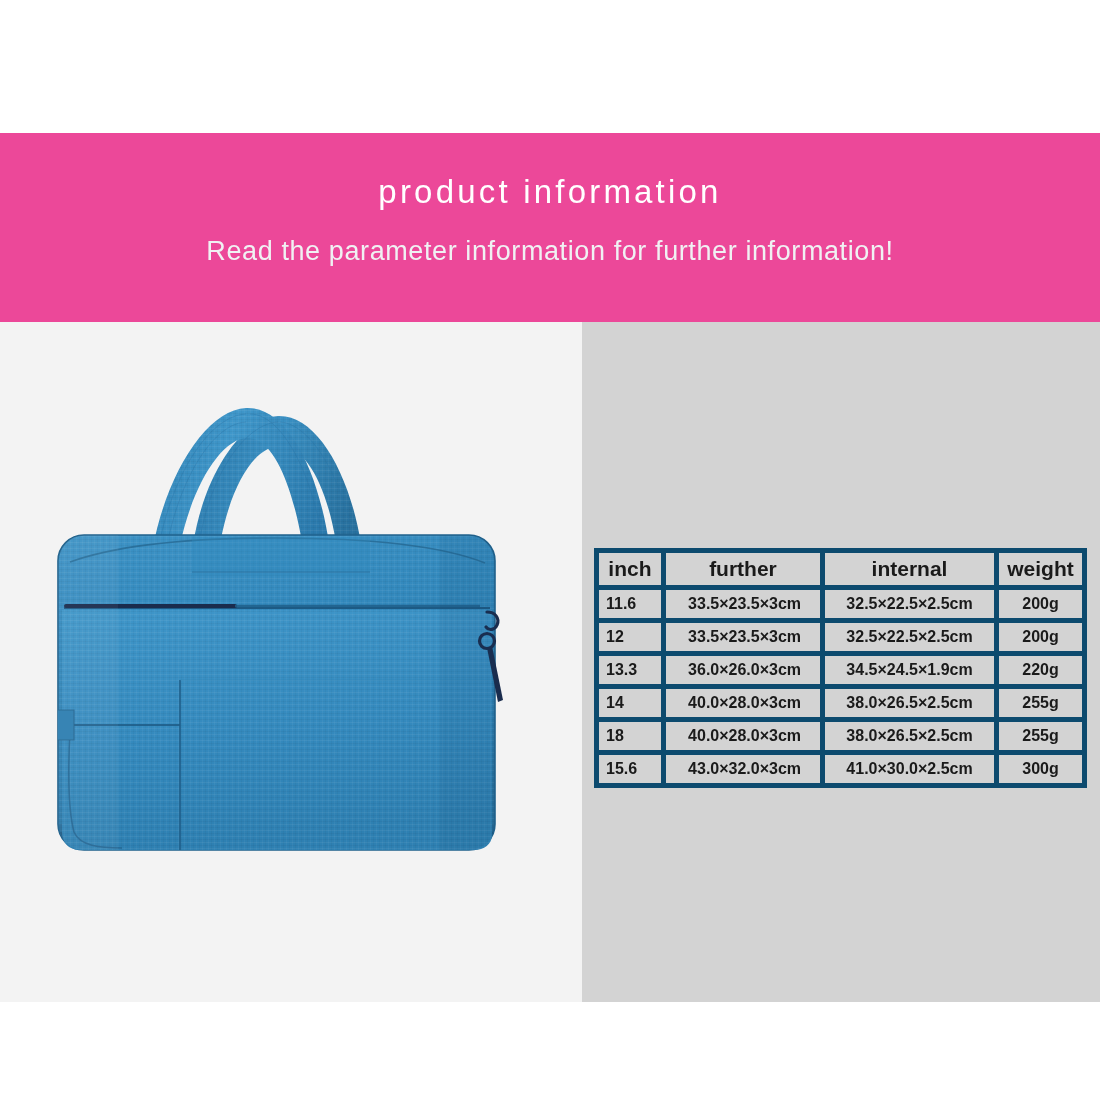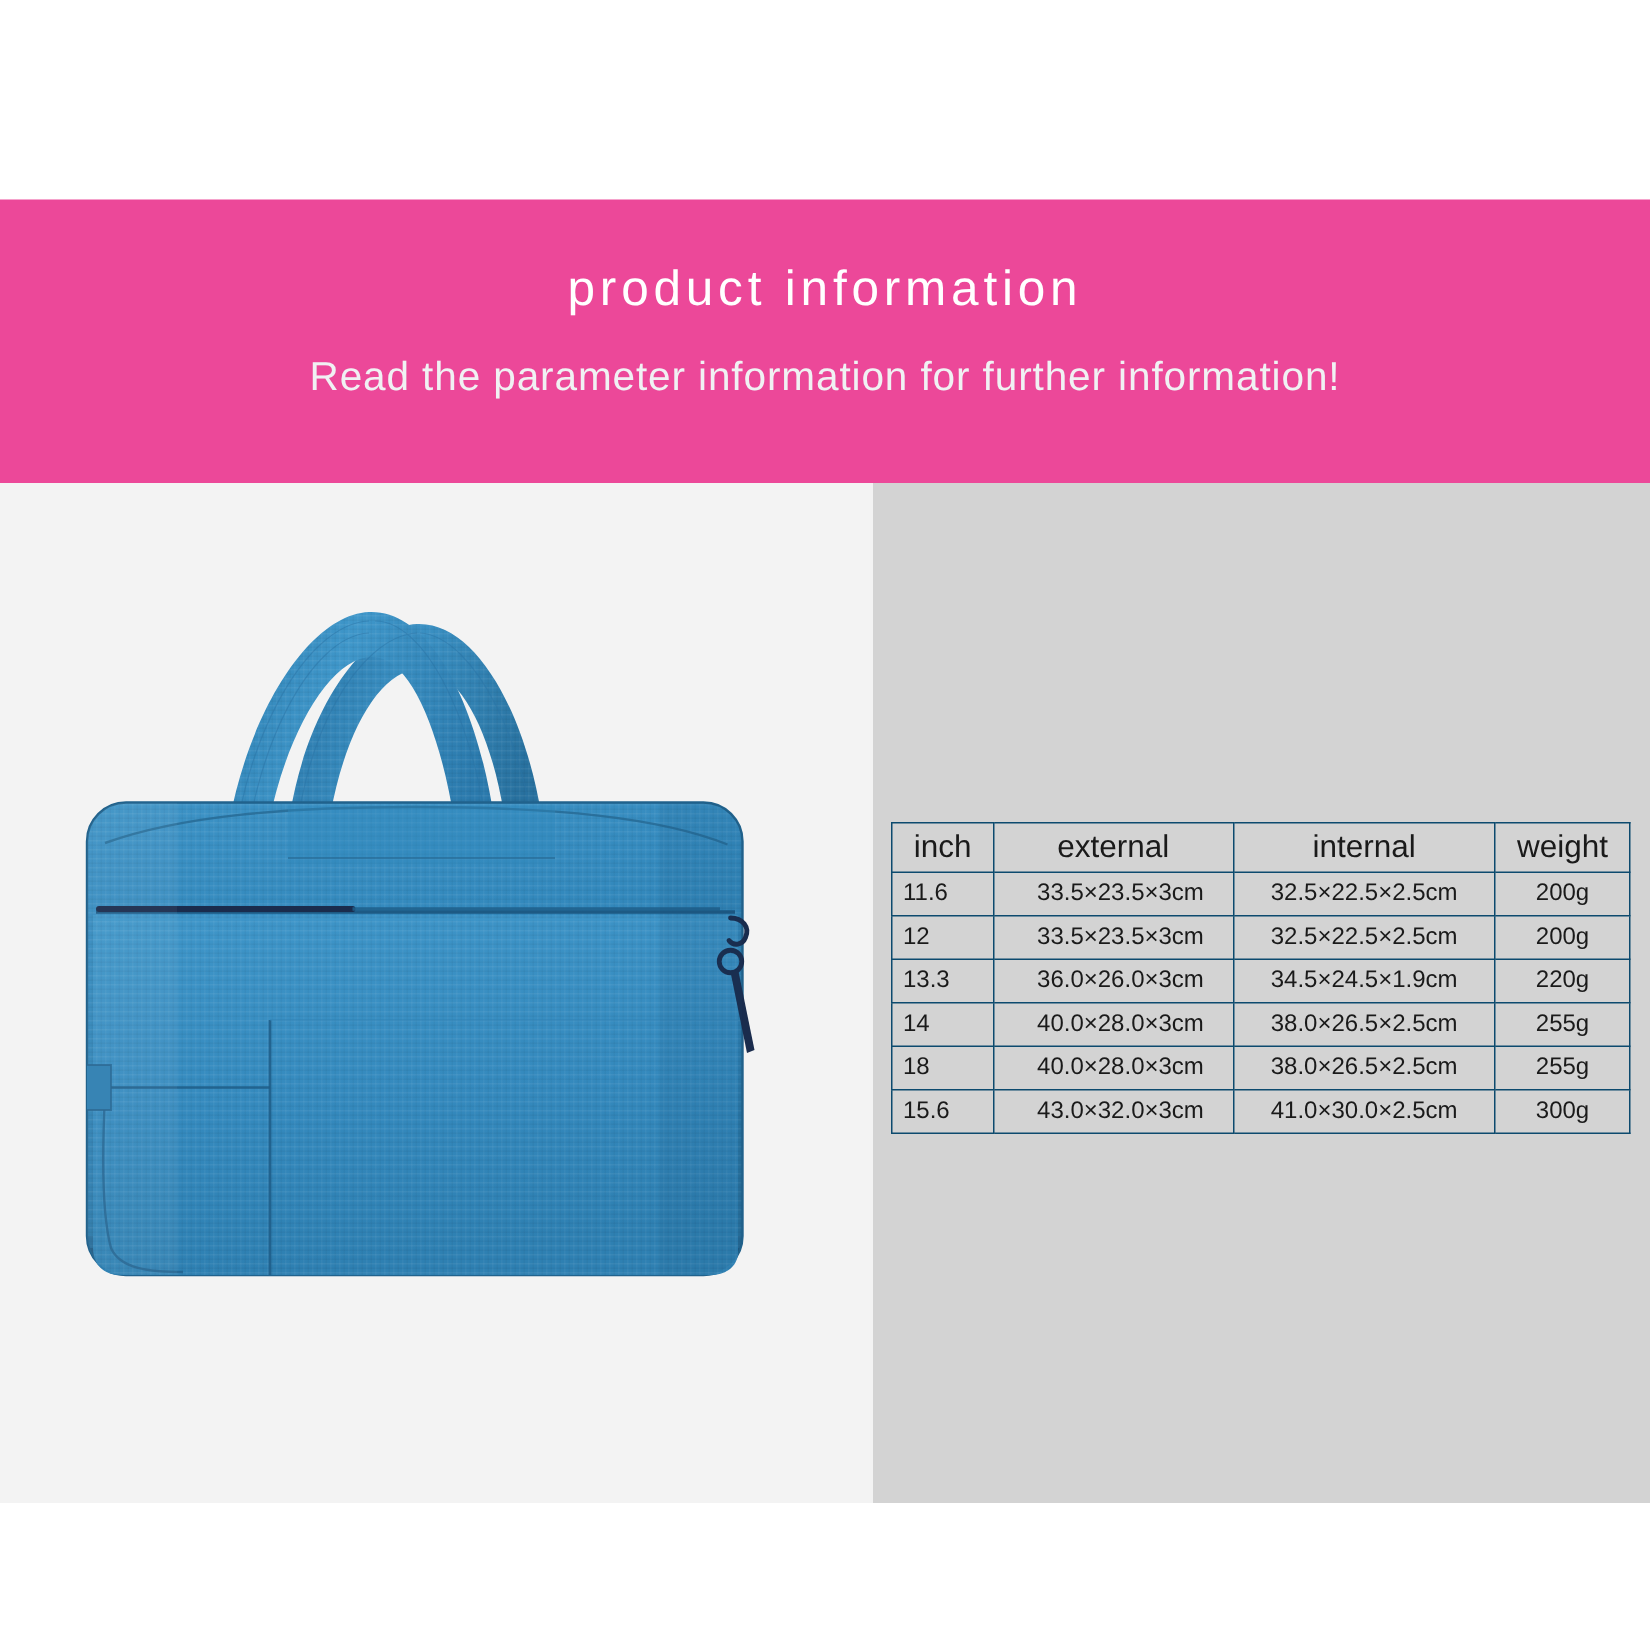--- a/index.html
+++ b/index.html
@@ -81,23 +81,23 @@
   .spec-table {
     position: absolute;
     left: 594px;
     top: 548px;
     width: 493px;
     border-collapse: collapse;
     background: #d3d3d3;
   }
   .spec-table th,
   .spec-table td {
-    border: 1px solid #0c4a6e;
+    border: 5px solid #0c4a6e;
     color: #1a1a1a;
-    font-weight: 400;
+    font-weight: 700;
     background: #d3d3d3;
   }
   .spec-table th {
     font-size: 21px;
     height: 32px;
     padding: 0 4px;
     text-align: center;
   }
   .spec-table td {
     font-size: 16px;
@@ -244,21 +244,21 @@
 <table class="spec-table">
   <colgroup>
     <col class="col-inch">
       <col class="col-ext">
       <col class="col-int">
       <col class="col-wt">
   </colgroup>
   <thead>
     <tr>
       <th>inch</th>
-      <th>external</th>
+      <th>further</th>
       <th>internal</th>
       <th>weight</th>
     </tr>
   </thead>
   <tbody>
     <tr>
       <td class="c-inch">11.6</td>
       <td class="c-ext">33.5×23.5×3cm</td>
       <td class="c-int">32.5×22.5×2.5cm</td>
       <td class="c-wt">200g</td>

